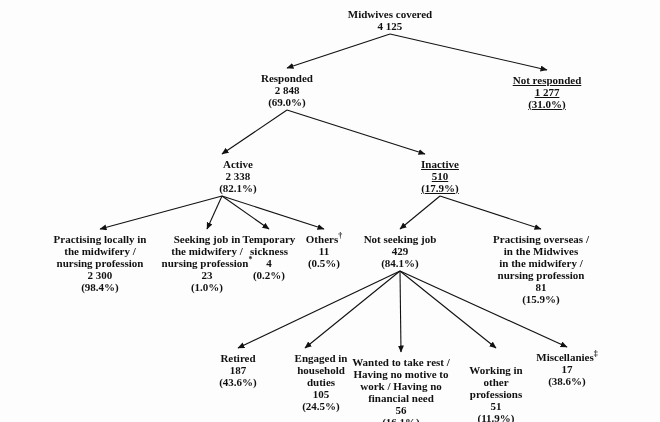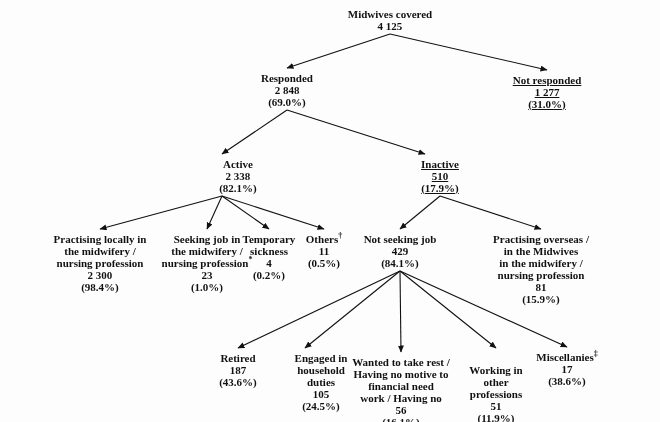--- a/index.html
+++ b/index.html
@@ -116,22 +116,22 @@
       <div class="node" style="left: 305px; top: 352px; color: rgb(17, 17, 17); margin-left: 16px;">
         <span class="line">Engaged in</span>
         <span class="line">household</span>
         <span class="line">duties</span>
         <span class="line">105</span>
         <span class="line">(24.5%)</span>
       </div>
       <div class="node" style="left: 401px; top: 356px; color: rgb(17, 17, 17);">
         <span class="line">Wanted to take rest /</span>
         <span class="line">Having no motive to</span>
+        <span class="line">work / Having no</span>
         <span class="line">financial need</span>
-        <span class="line">work / Having no</span>
         <span class="line">56</span>
         <span class="line">(16.1%)</span>
       </div>
       <div class="node" style="left: 496px; top: 352px; color: rgb(17, 17, 17); margin-top: 12px;">
         <span class="line">Working in</span>
         <span class="line">other</span>
         <span class="line">professions</span>
         <span class="line">51</span>
         <span class="line">(11.9%)</span>
       </div>

